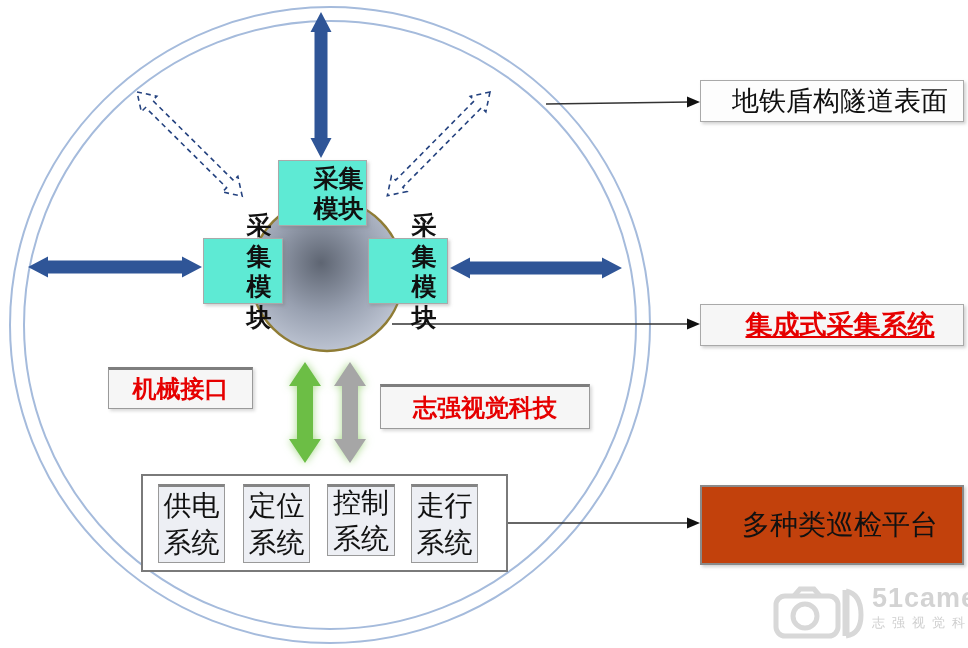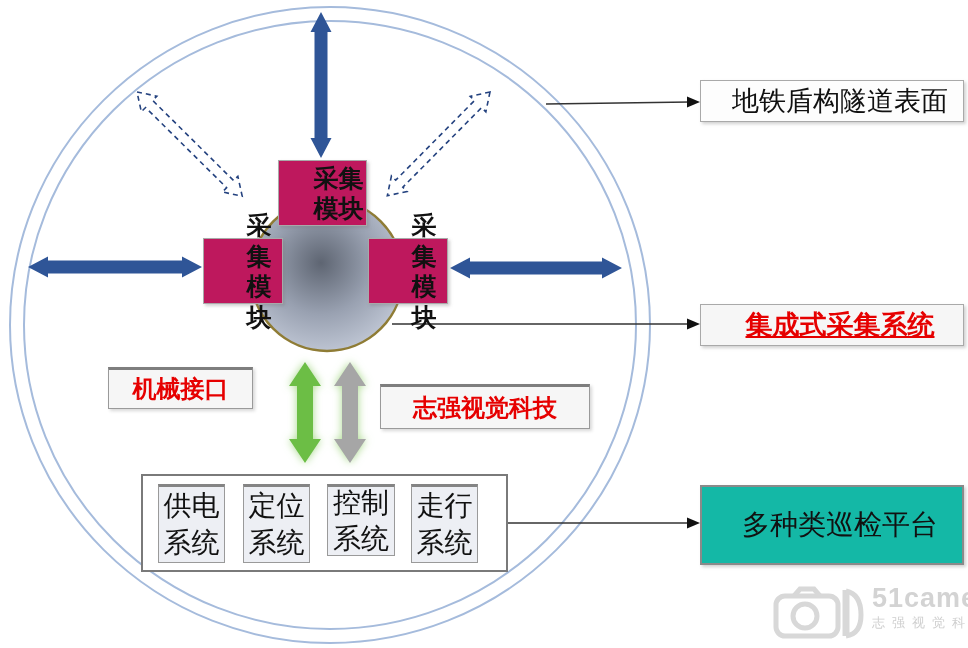--- a/index.html
+++ b/index.html
@@ -6,41 +6,41 @@
   .stage{
     position:relative;width:968px;height:648px;background:#ffffff;overflow:hidden;
     font-family:"Liberation Sans","DejaVu Sans",sans-serif;
   }
   .layer{position:absolute;left:0;top:0;}
   .box{
     position:absolute;box-sizing:border-box;display:flex;align-items:center;justify-content:center;
     text-align:center;color:#111;
   }
   .modbox{
-    background:#be185d;border:1px solid #a9a9a9;box-shadow:2px 2px 3px rgba(120,120,120,.35);
+    background:#5eead4;border:1px solid #a9a9a9;box-shadow:2px 2px 3px rgba(120,120,120,.35);
     font-weight:700;font-size:25px;line-height:1.22;white-space:pre-line;z-index:3;padding-left:32px;
   }
   .ifacebox{
     background:#f6f6f6;border:1px solid #9a9a9a;border-top:3px solid #7e7e7e;
     box-shadow:2px 2px 3px rgba(130,130,130,.3);
     color:#e60000;font-weight:700;font-size:24px;z-index:3;
   }
   .platform-frame{
     background:#ffffff;border:2px solid #7a7a7a;z-index:2;
   }
   .sysbox{
     background:#edeff4;border:1px solid #9a9a9a;border-top:3px solid #848484;
     font-weight:400;font-size:28px;line-height:1.3;white-space:pre-line;z-index:3;
   }
   .callout{
     box-shadow:2px 2px 3px rgba(140,140,140,.4);z-index:3;padding-left:16px;
   }
   .callout-1{background:#fdfdfd;border:1px solid #a9a9a9;font-size:27px;font-weight:500;}
   .callout-2{background:#f6f6f6;border:1px solid #a9a9a9;font-size:27px;font-weight:700;color:#e60000;text-decoration:underline;}
-  .callout-3{background:#14b8a6;border:2px solid #8a8a8a;font-size:28px;font-weight:500;}
+  .callout-3{background:#c2410c;border:2px solid #8a8a8a;font-size:28px;font-weight:500;}
   .watermark{
     position:absolute;left:772px;top:585px;display:flex;align-items:flex-start;gap:8px;z-index:4;
   }
   .wm-text{display:flex;flex-direction:column;align-items:flex-start;}
   .wm-brand{font-size:27px;font-weight:700;color:#d3d3d3;letter-spacing:1px;line-height:1;}
   .wm-sub{font-size:13px;color:#cfcfcf;letter-spacing:7px;margin-top:4px;line-height:1;}
 </style>
 </head>
 <body>
 

